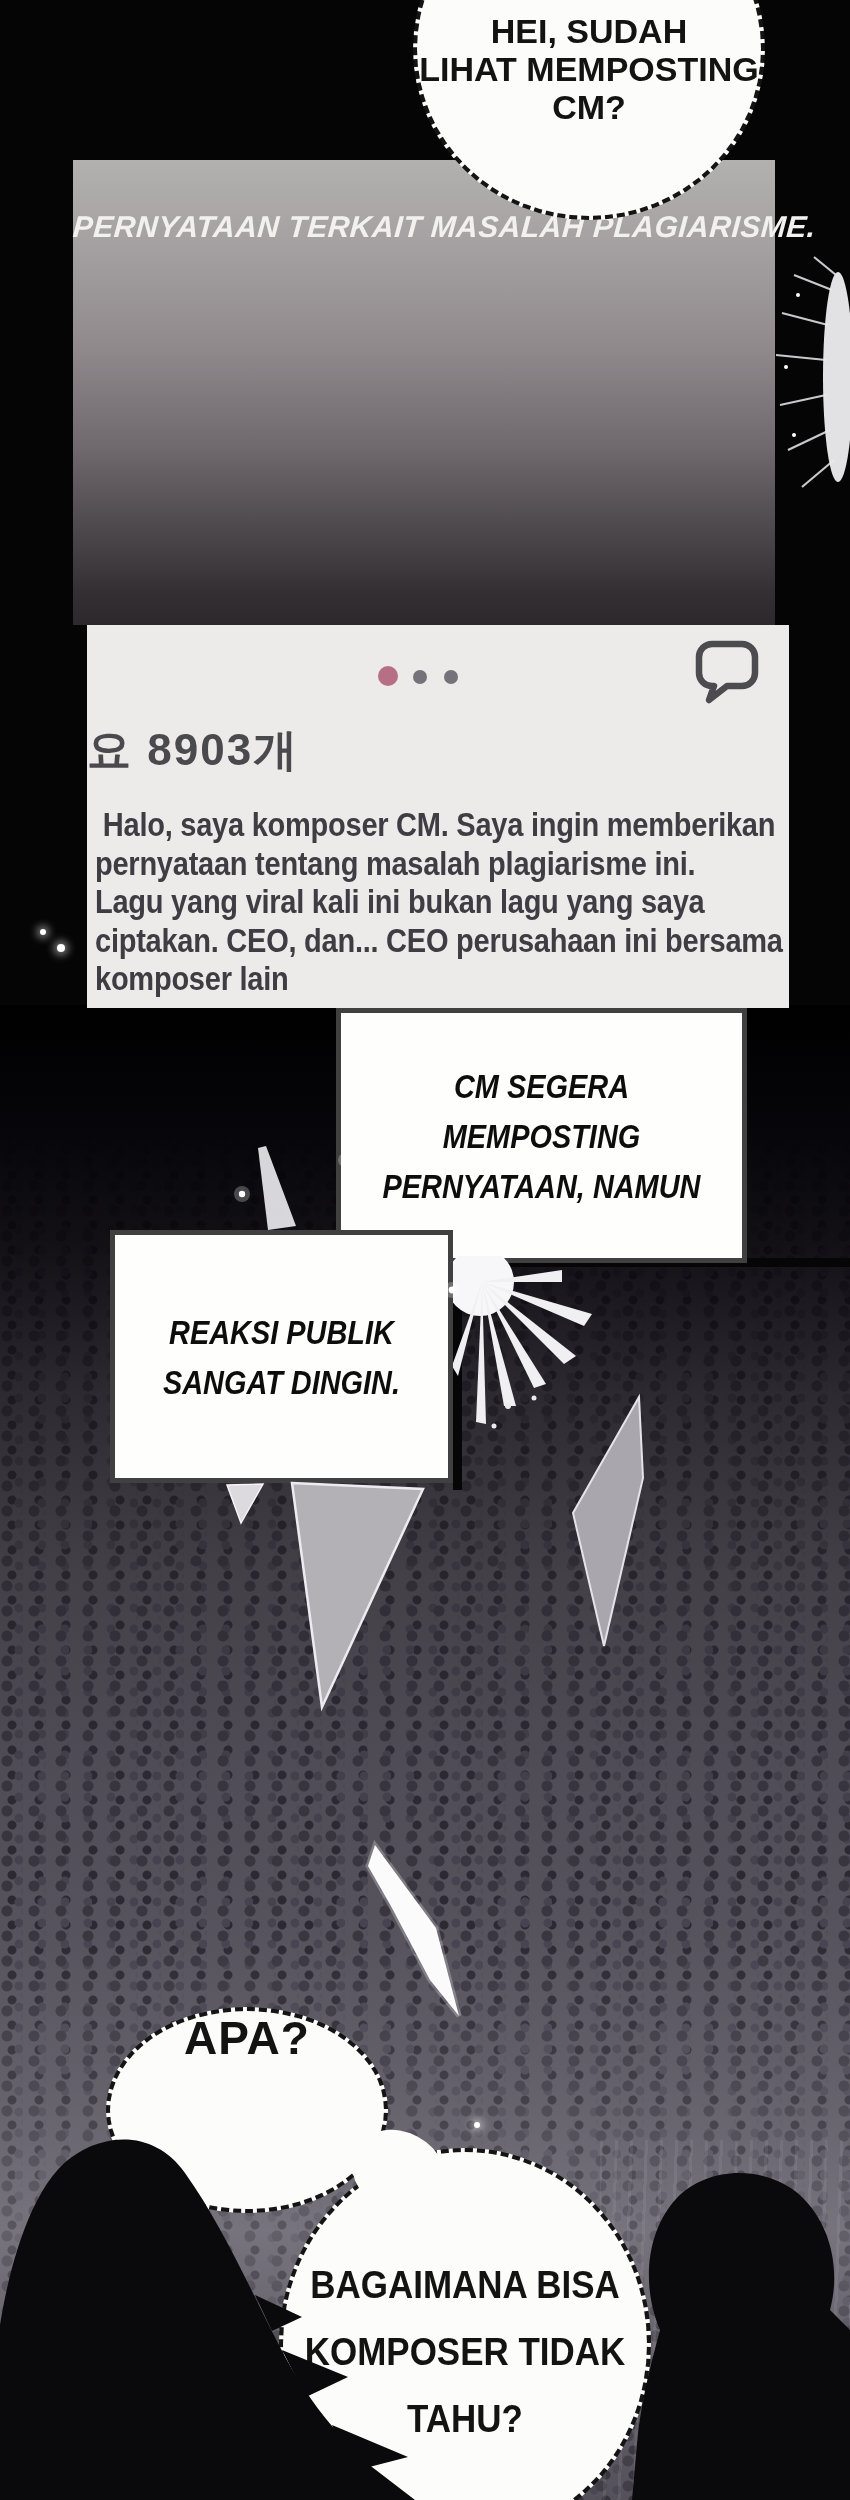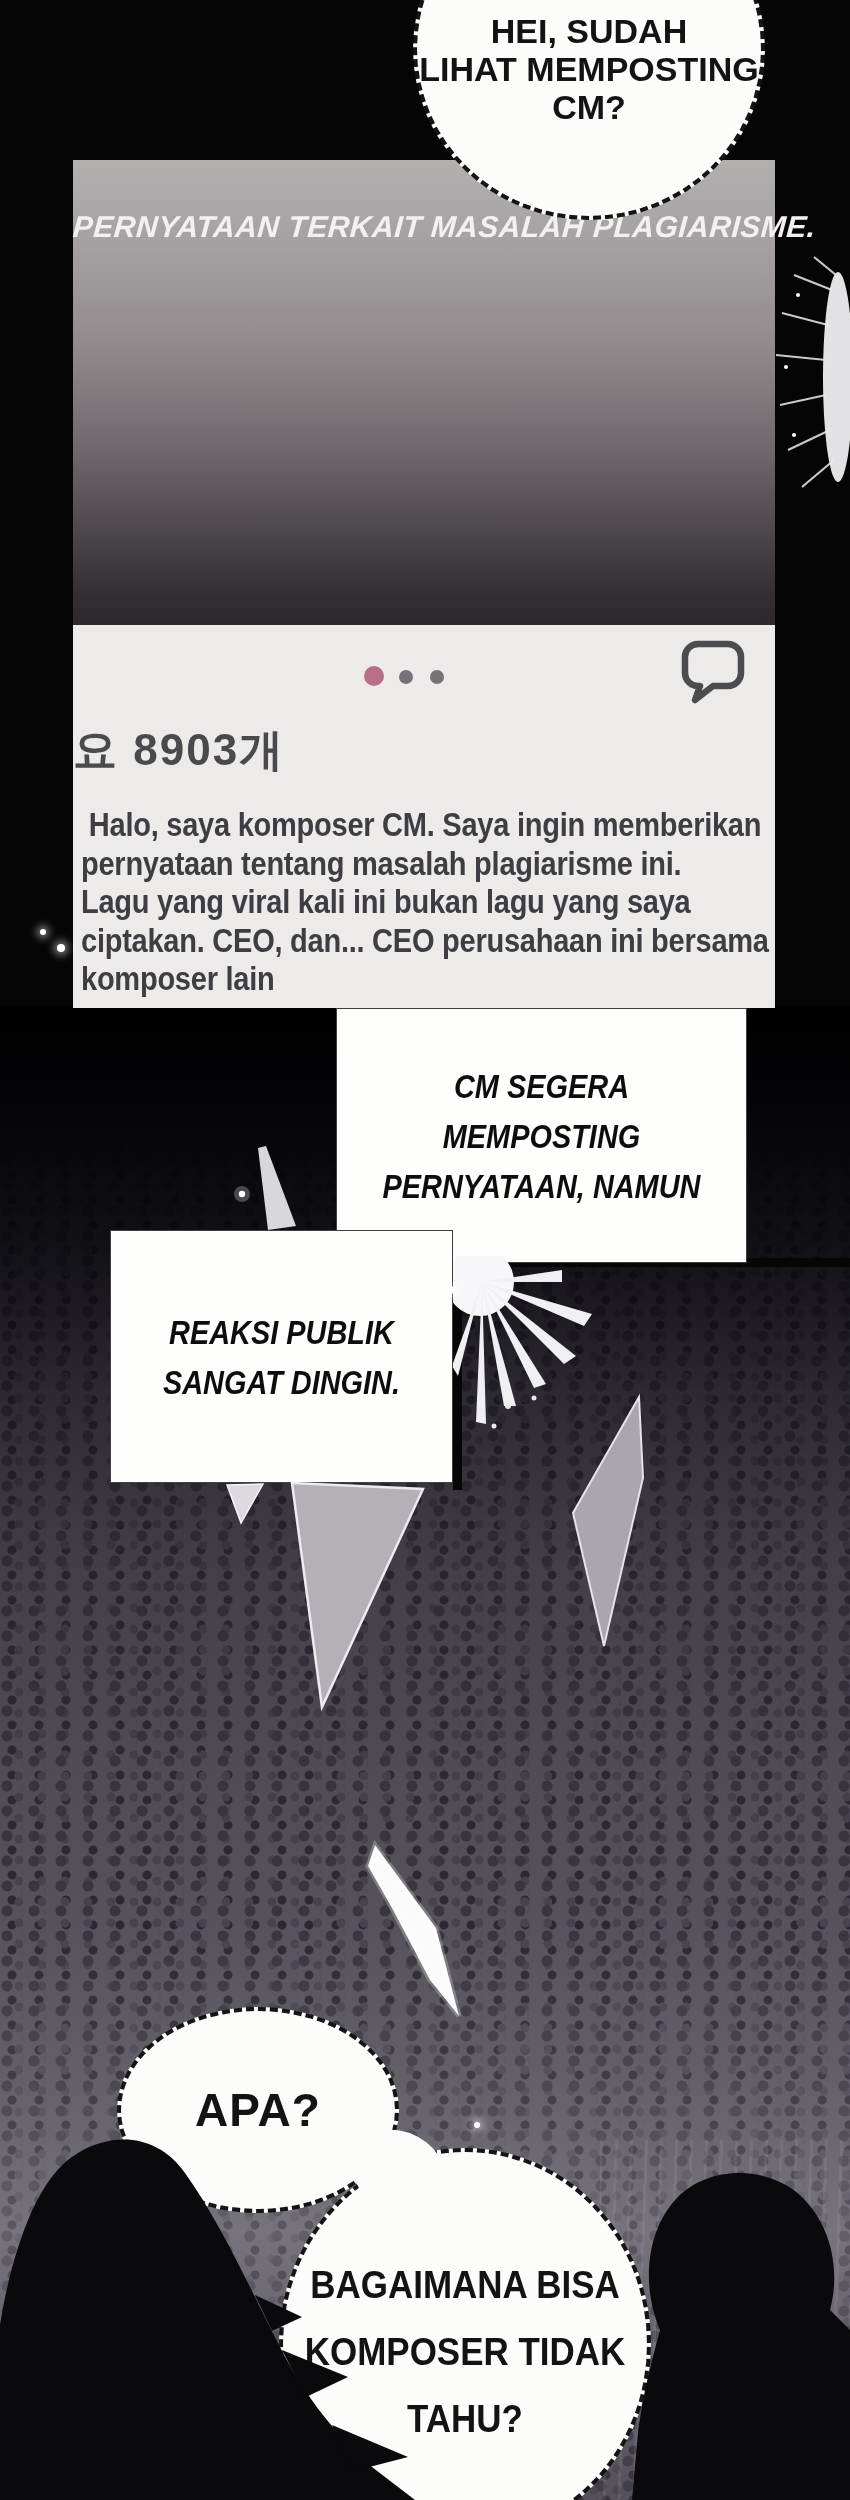--- a/index.html
+++ b/index.html
@@ -34,21 +34,21 @@
   .panel{position:absolute;left:73px;top:160px;width:702px;height:848px;z-index:1;}
   .photo{
     position:absolute;left:0;top:0;width:702px;height:465px;
     background:linear-gradient(180deg,#b3b0b0 0%,#a5a1a2 18%,#908a8d 40%,#6f696d 62%,#4c474b 80%,#342f33 93%,#2c282c 100%);
   }
   .headline{
     position:absolute;left:0;top:50px;width:100%;text-align:center;
     font-size:30px;font-weight:bold;font-style:italic;color:#f3f1ef;
     letter-spacing:.5px;transform:skewX(-4deg);white-space:nowrap;
   }
-  .phone{position:absolute;left:0;top:465px;width:702px;height:383px;background:#edebe9;}
+  .phone{position:absolute;left:14px;top:465px;width:702px;height:383px;background:#edebe9;}
   .dot{position:absolute;border-radius:50%;}
   .dot-pink{left:291px;top:41px;width:20px;height:20px;}
   .dot-g1{left:326px;top:45px;width:14px;height:14px;}
   .dot-g2{left:357px;top:45px;width:14px;height:14px;}
   .comment-icon{position:absolute;left:603px;top:12px;width:72px;height:68px;}
   .likes{
     position:absolute;left:0px;top:96px;font-size:44px;font-weight:bold;color:#4a494e;
     letter-spacing:2px;white-space:nowrap;
   }
   .statement{
@@ -61,36 +61,36 @@
   
   .bubble{
     position:absolute;background:#fcfcfb;border:4px dashed #141414;border-radius:50%;
     color:#131314;font-weight:bold;box-sizing:border-box;
   }
   .bubble-top{left:413px;top:-122px;width:352px;height:342px;z-index:5;}
   .bubble-top-text{
     position:absolute;left:0;top:130px;width:100%;text-align:center;
     font-size:34px;line-height:38px;white-space:pre-line;
   }
-  .bubble-apa{left:117px;top:2007px;width:282px;height:206px;z-index:8;
-    display:flex;align-items:center;justify-content:center;}
+  .bubble-apa{left:106px;top:2007px;width:282px;height:206px;z-index:8;
+    display:flex;align-items:flex-start;justify-content:center;}
   .bubble-apa-text{font-size:46px;letter-spacing:1px;}
   .bubble-how{left:279px;top:2148px;width:372px;height:392px;z-index:8;}
   .bubble-how-text{
     position:absolute;left:0;top:100px;width:100%;text-align:center;
     font-size:38px;line-height:67px;transform:scaleX(.92);white-space:pre-line;
   }
   .connector{
     position:absolute;left:350px;top:2132px;width:98px;height:80px;background:#fcfcfb;
     border-radius:50%;transform:rotate(28deg);z-index:9;
   }
 
   
   .caption{
-    position:absolute;background:#fefefd;border:1px solid #404040;box-sizing:border-box;
+    position:absolute;background:#fefefd;border:5px solid #404040;box-sizing:border-box;
     display:flex;align-items:center;justify-content:center;text-align:center;
     font-weight:bold;font-style:italic;color:#0d0d0e;z-index:6;
   }
   .caption span{display:block;font-size:34px;line-height:50px;transform:scaleX(.85);white-space:pre-line;}
   .caption-1{left:336px;top:1008px;width:411px;height:255px;}
   .caption-2{left:110px;top:1230px;width:343px;height:253px;}
 
   
   .deco{position:absolute;z-index:7;}
   .spark{

